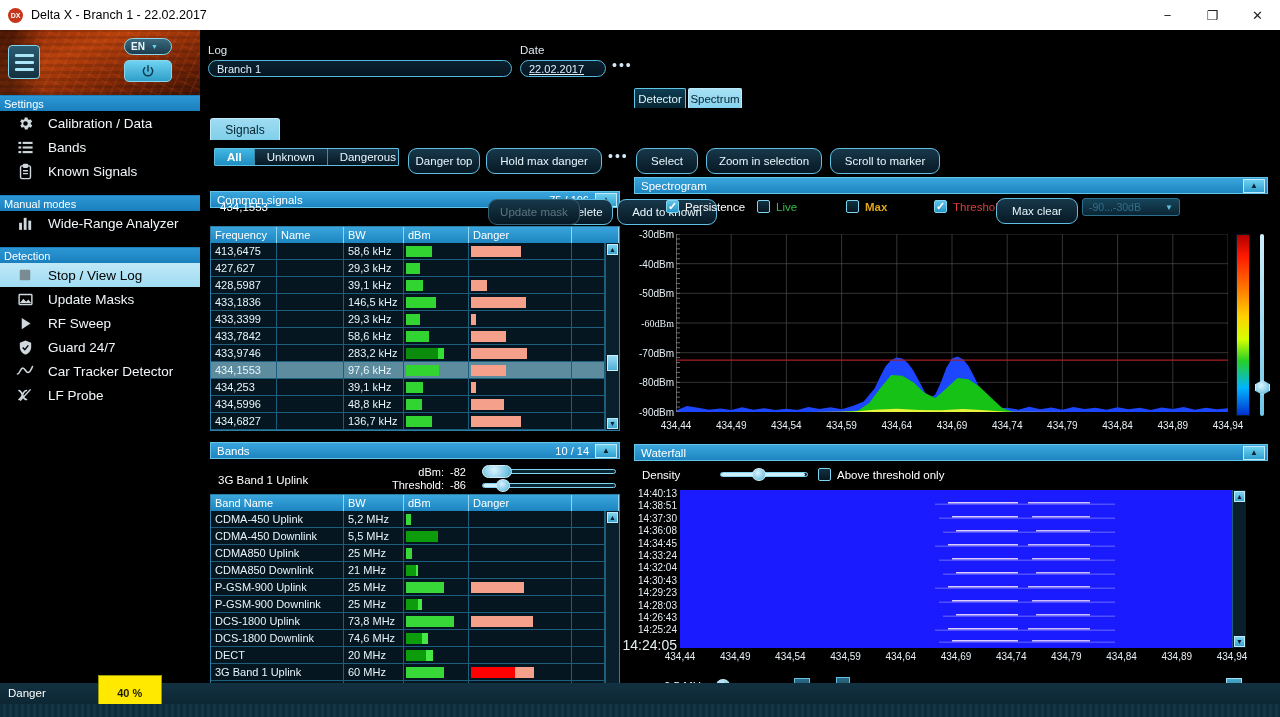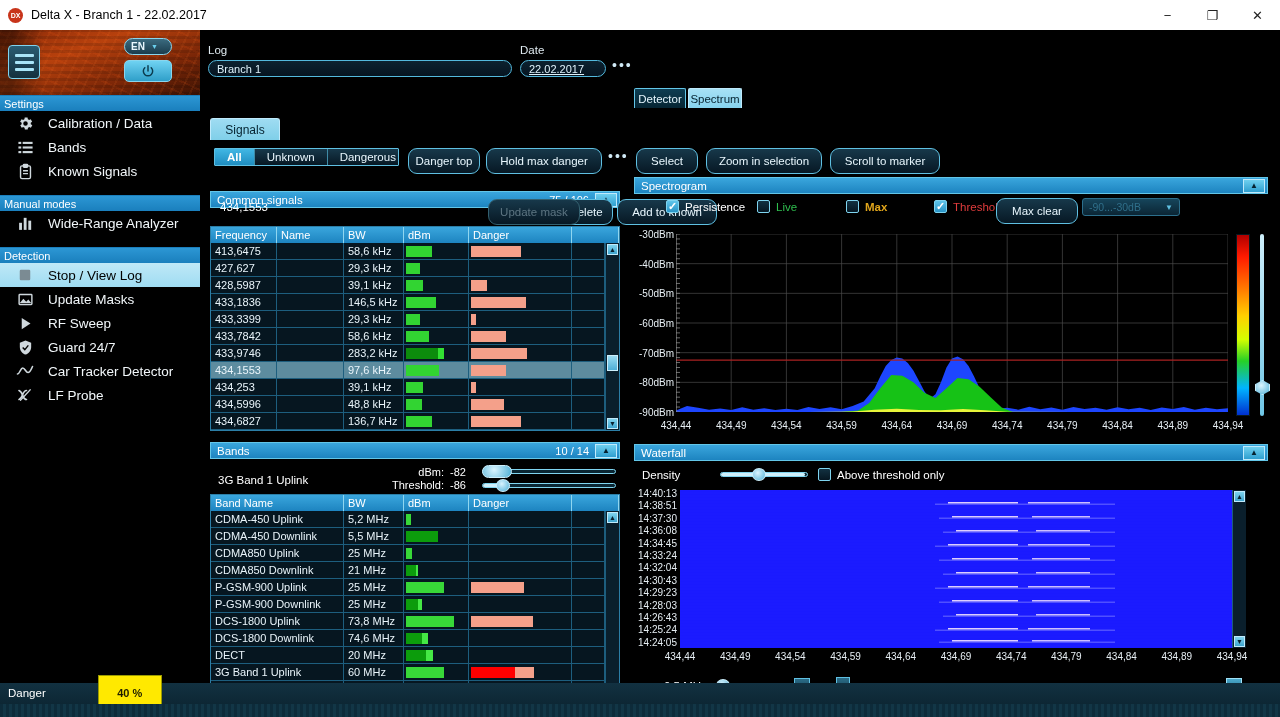--- a/index.html
+++ b/index.html
@@ -700,21 +700,21 @@
           <span style="flex:1">-90...-30dB</span>
           <span style="color:#5fc0e2; font-size:8px">▼</span>
         </div>
       </div>
 
       <div class="chart-wrap" style="position:absolute; left:6px; top:196px; width:600px; height:205px;">
         <div class="axis-y" id="spec-yaxis">
             <div style="top: 8px;">-30dBm</div>
             <div style="top: 37.6667px;">-40dBm</div>
             <div style="top: 67.3333px;">-50dBm</div>
-            <div style="top: 97px;">-60dBm</div>
+            <div style="top: 97px; font-family: Liberation Serif, serif;">-60dBm</div>
             <div style="top: 126.667px;">-70dBm</div>
             <div style="top: 156.333px;">-80dBm</div>
             <div style="top: 186px;">-90dBm</div>
           </div>
         <svg id="spec-svg" style="position:absolute; left:42px; top:8px;" width="552" height="178" viewBox="0 0 552 178" preserveAspectRatio="none">
             <rect x="0" y="0" width="552" height="178" fill="#000"></rect>
             <line x1="0" y1="0" x2="552" y2="0" stroke="#4a4a4a" stroke-width="0.7"></line>
             <line x1="0" y1="29.666666666666664" x2="552" y2="29.666666666666664" stroke="#4a4a4a" stroke-width="0.7"></line>
             <line x1="0" y1="59.33333333333333" x2="552" y2="59.33333333333333" stroke="#4a4a4a" stroke-width="0.7"></line>
             <line x1="0" y1="89" x2="552" y2="89" stroke="#4a4a4a" stroke-width="0.7"></line>
@@ -829,21 +829,21 @@
             <div style="position: absolute; right: 3px; font-size: 10px; color: rgb(230, 238, 243); top: 24.8px;">14:37:30</div>
             <div style="position: absolute; right: 3px; font-size: 10px; color: rgb(230, 238, 243); top: 37.2px;">14:36:08</div>
             <div style="position: absolute; right: 3px; font-size: 10px; color: rgb(230, 238, 243); top: 49.6px;">14:34:45</div>
             <div style="position: absolute; right: 3px; font-size: 10px; color: rgb(230, 238, 243); top: 62px;">14:33:24</div>
             <div style="position: absolute; right: 3px; font-size: 10px; color: rgb(230, 238, 243); top: 74.4px;">14:32:04</div>
             <div style="position: absolute; right: 3px; font-size: 10px; color: rgb(230, 238, 243); top: 86.8px;">14:30:43</div>
             <div style="position: absolute; right: 3px; font-size: 10px; color: rgb(230, 238, 243); top: 99.2px;">14:29:23</div>
             <div style="position: absolute; right: 3px; font-size: 10px; color: rgb(230, 238, 243); top: 111.6px;">14:28:03</div>
             <div style="position: absolute; right: 3px; font-size: 10px; color: rgb(230, 238, 243); top: 124px;">14:26:43</div>
             <div style="position: absolute; right: 3px; font-size: 10px; color: rgb(230, 238, 243); top: 136.4px;">14:25:24</div>
-            <div style="position: absolute; right: 3px; font-size: 10px; color: rgb(230, 238, 243); top: 148.8px;">14:24:05</div>
+            <div style="position: absolute; right: 3px; font-size: 14px; color: rgb(230, 238, 243); top: 148.8px;">14:24:05</div>
           </div>
         <svg id="wf-svg" style="position:absolute; left:46px; top:2px;" width="552" height="158" preserveAspectRatio="none" viewBox="0 0 552 158">
             <rect width="552" height="158" fill="#1a1aff"></rect>
             <line x1="0" y1="0" x2="552" y2="0" stroke="#2424ff" stroke-width="0.5" opacity="0.5"></line>
             <line x1="0" y1="3" x2="552" y2="3" stroke="#2424ff" stroke-width="0.5" opacity="0.5"></line>
             <line x1="0" y1="6" x2="552" y2="6" stroke="#2424ff" stroke-width="0.5" opacity="0.5"></line>
             <line x1="0" y1="9" x2="552" y2="9" stroke="#2424ff" stroke-width="0.5" opacity="0.5"></line>
             <line x1="0" y1="12" x2="552" y2="12" stroke="#2424ff" stroke-width="0.5" opacity="0.5"></line>
             <line x1="0" y1="15" x2="552" y2="15" stroke="#2424ff" stroke-width="0.5" opacity="0.5"></line>
             <line x1="0" y1="18" x2="552" y2="18" stroke="#2424ff" stroke-width="0.5" opacity="0.5"></line>

